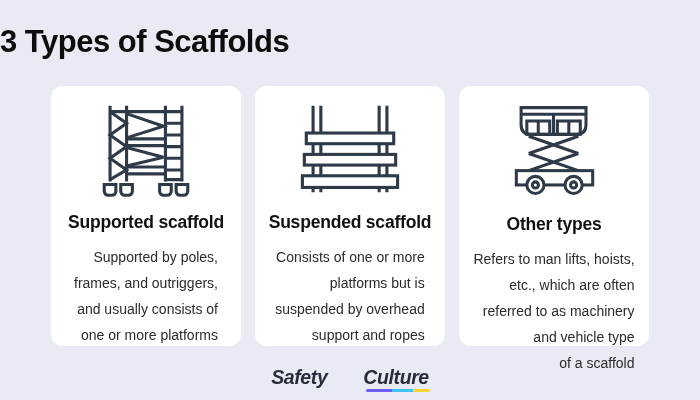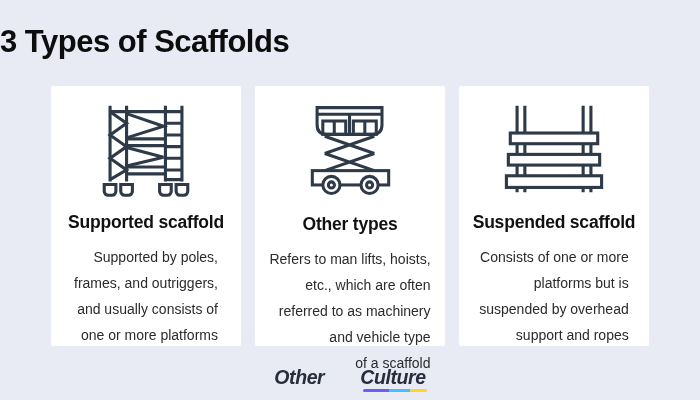--- a/index.html
+++ b/index.html
@@ -18,21 +18,21 @@
     color: #0d0d0d;
     line-height: 40px;
   }
 
   .cards {
     margin-top: 24px;
     display: flex; justify-content: center; gap: 14px;
   }
   .card {
     width: 190px; height: 260px;
-    background: #ffffff; border-radius: 2px;
+    background: #ffffff; border-radius: 12px;
     box-sizing: border-box;
     display: flex; flex-direction: column; align-items: center;
     padding: 10px 10px 0 10px;
   }
   .icon-box {
     height: 104px; margin-top: 4px;
     display: flex; align-items: center; justify-content: center;
   }
   .icon-svg { display: block; }
   .icon-svg * { stroke: #2e3a48; }
@@ -93,20 +93,38 @@
       </div>
       <h2 class="card-heading">Supported scaffold</h2>
       <p class="card-body">Supported by poles,
 frames, and outriggers,
 and usually consists of
 one or more platforms</p>
     </div>
 
     <div class="card">
       <div class="icon-box">
+        <svg class="icon-svg" width="118" height="102" viewBox="0 0 120 105" fill="none">
+          <g stroke-width="3.2">
+            <path d="M22 6 V95 M30 6 V95 M90 6 V95 M98 6 V95" fill="none"></path>
+            <rect x="15" y="34" width="90" height="11" fill="#ffffff"></rect>
+            <rect x="13" y="56" width="94" height="11" fill="#ffffff"></rect>
+            <rect x="11" y="78" width="98" height="12" fill="#ffffff"></rect>
+          </g>
+        </svg>
+      </div>
+      <h2 class="card-heading">Suspended scaffold</h2>
+      <p class="card-body">Consists of one or more
+platforms but is
+suspended by overhead
+support and ropes</p>
+    </div>
+
+    <div class="card">
+      <div class="icon-box">
         <svg class="icon-svg" width="115" height="105" viewBox="0 0 120 110" fill="none">
           <g stroke-width="3.2" fill="none">
             <path d="M25 8 H93 V26 Q93 36 83 36 H35 Q25 36 25 26 Z"></path>
             <path d="M25 15 H93 M59 15 V36"></path>
             <rect x="31" y="22" width="24" height="14"></rect>
             <path d="M43 22 V36"></path>
             <rect x="63" y="22" width="24" height="14"></rect>
             <path d="M75 22 V36"></path>
             <path d="M33 38 L85 56 M85 38 L33 56 M33 56 L85 74 M85 56 L33 74"></path>
             <rect x="20" y="74" width="80" height="15" fill="#ffffff"></rect>
@@ -118,41 +136,23 @@
         </svg>
       </div>
       <h2 class="card-heading">Other types</h2>
       <p class="card-body">Refers to man lifts, hoists,
 etc., which are often
 referred to as machinery
 and vehicle type
 of a scaffold</p>
     </div>
 
-    <div class="card">
-      <div class="icon-box">
-        <svg class="icon-svg" width="118" height="102" viewBox="0 0 120 105" fill="none">
-          <g stroke-width="3.2">
-            <path d="M22 6 V95 M30 6 V95 M90 6 V95 M98 6 V95" fill="none"></path>
-            <rect x="15" y="34" width="90" height="11" fill="#ffffff"></rect>
-            <rect x="13" y="56" width="94" height="11" fill="#ffffff"></rect>
-            <rect x="11" y="78" width="98" height="12" fill="#ffffff"></rect>
-          </g>
-        </svg>
-      </div>
-      <h2 class="card-heading">Suspended scaffold</h2>
-      <p class="card-body">Consists of one or more
-platforms but is
-suspended by overhead
-support and ropes</p>
-    </div>
-
   </div>
 
   <div class="footer">
-    <div class="brand"><span>Other</span><span class="brand-second-wrap"><span>Culture</span><span class="brand-underline">
+    <div class="brand"><span>Safety</span><span class="brand-second-wrap"><span>Culture</span><span class="brand-underline">
             <i class="seg-purple"></i>
             <i class="seg-cyan"></i>
             <i class="seg-yellow"></i>
           </span></span></div>
   </div>
 
 </div>
 
 </body></html>

